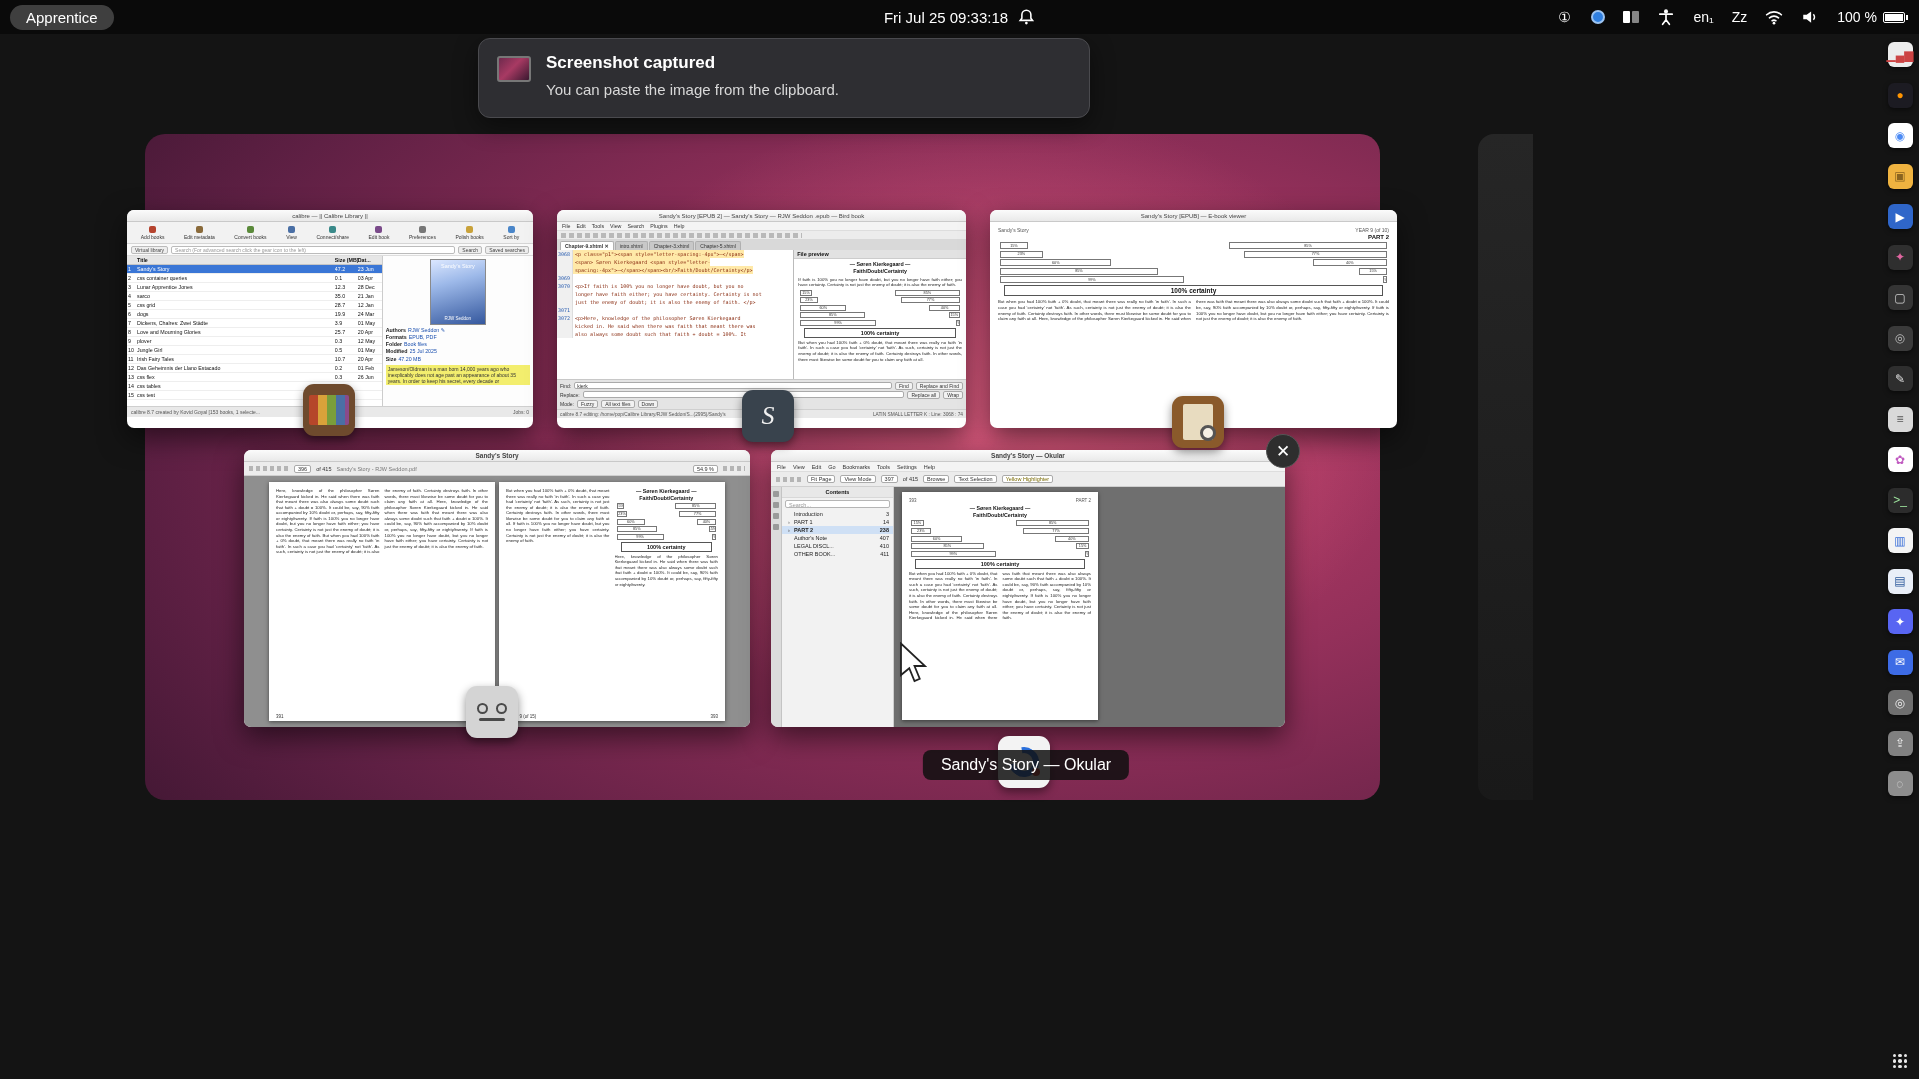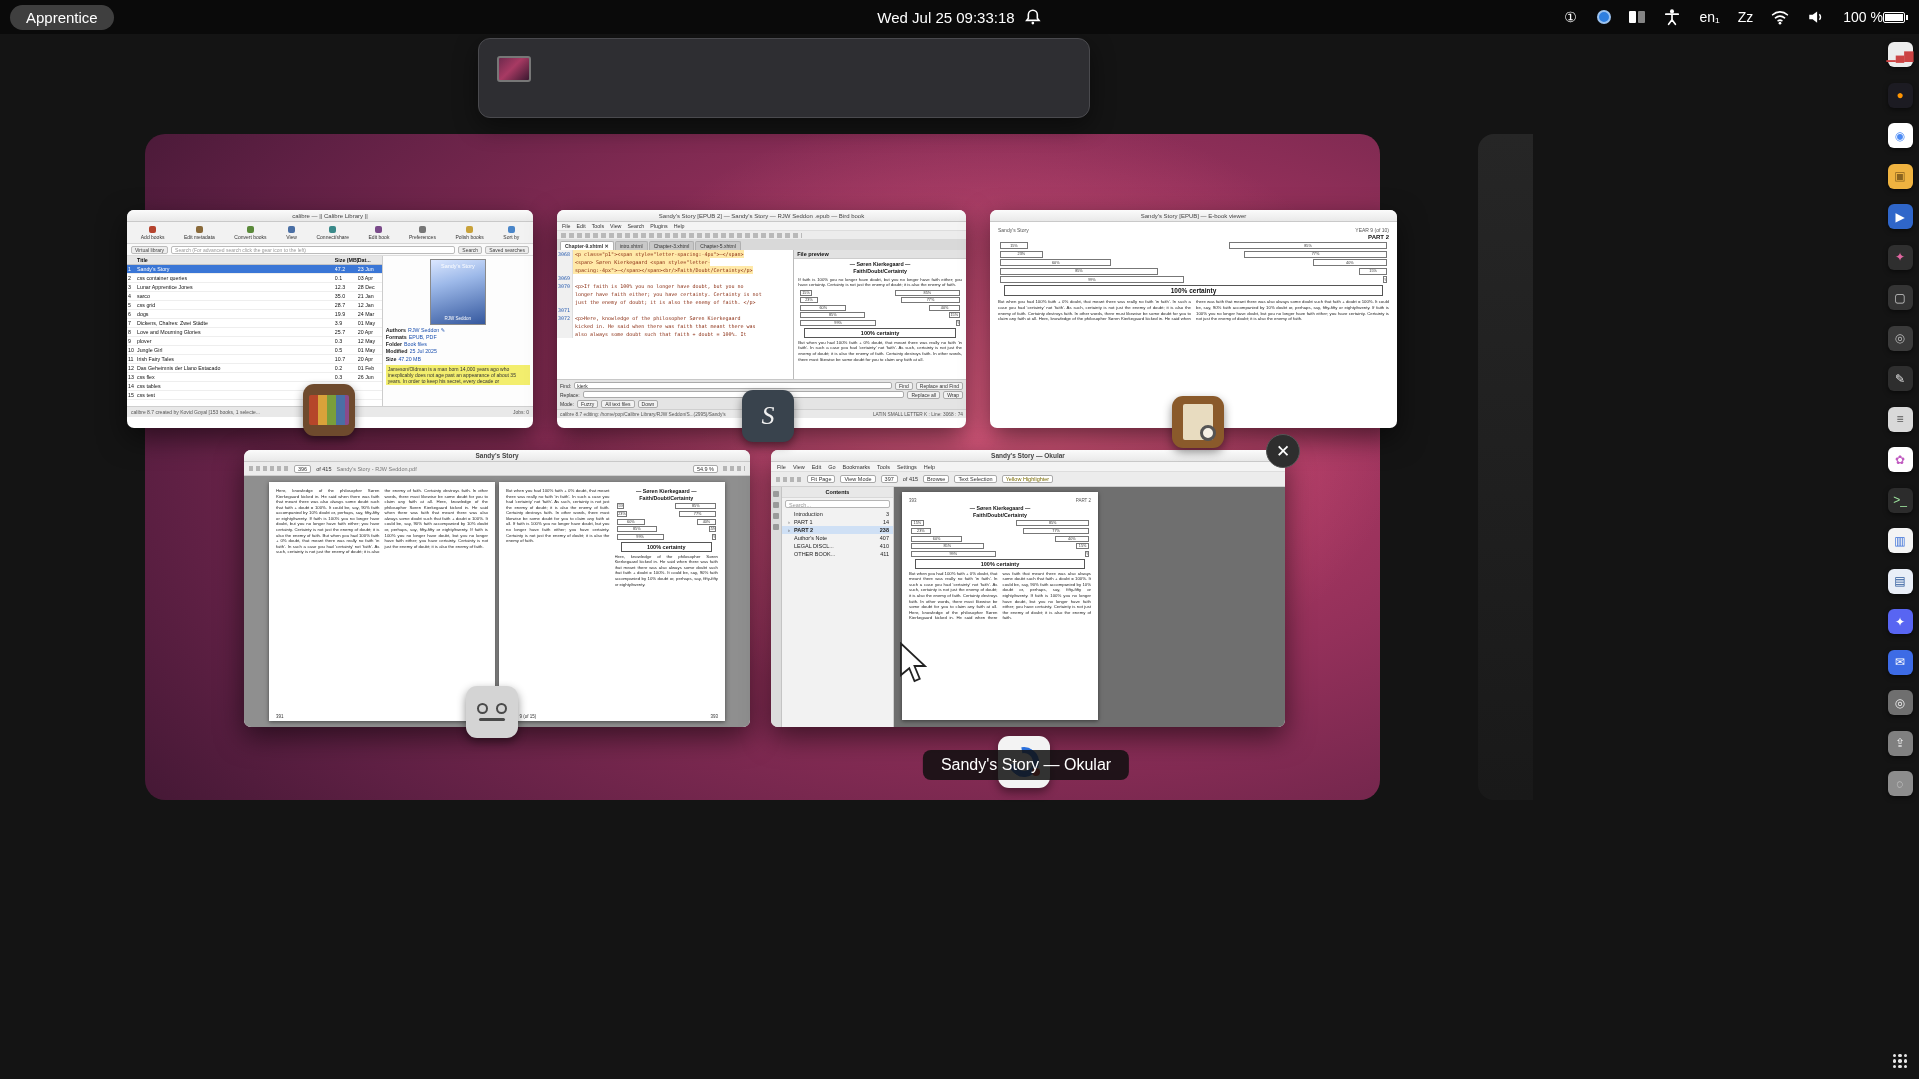--- a/index.html
+++ b/index.html
@@ -9,21 +9,21 @@
   
   .topbar { position:absolute; left:0; top:0; right:0; height:34px; background:#0a0a0a; color:#fff; display:flex; align-items:center; z-index:50; }
   .activities { margin-left:10px; padding:4px 16px; border-radius:18px; background:rgba(255,255,255,.22); font-size:15px; cursor:pointer; }
   .clock { position:absolute; left:50%; transform:translateX(-50%); font-size:15px; display:flex; align-items:center; gap:9px; }
   .statusarea { position:absolute; right:14px; display:flex; align-items:center; gap:18px; font-size:14px; }
   .sicon { display:inline-flex; align-items:center; justify-content:center; width:18px; height:18px; }
   .tiling-ic { display:inline-flex; gap:2px; }
   .tiling-ic i { width:7px; height:12px; background:#fff; border-radius:1px; display:block; }
   .tiling-ic i:last-child { background:rgba(255,255,255,.5); }
   .blue-dot { width:14px; height:14px; border-radius:50%; background:#2f7fe0; border:2px solid #9cc3f0; }
-  .batt { display:flex; align-items:center; }
+  .batt { display:flex; align-items:center; gap:6px; }
   .batt-shell { width:22px; height:11px; border:1px solid #fff; border-radius:2px; position:relative; }
   .batt-shell i { position:absolute; inset:1px; background:#fff; display:block; }
   .batt-shell:after { content:""; position:absolute; right:-4px; top:2px; width:2px; height:5px; background:#fff; }
 
   
   .toast { position:absolute; left:478px; top:38px; width:612px; height:80px; background:#2e2e32; border:1px solid #4a4a4e; border-radius:12px; display:flex; align-items:flex-start; padding:14px 18px; gap:15px; z-index:40; box-shadow:0 8px 24px rgba(0,0,0,.45); }
   .toast-thumb { width:34px; height:26px; border-radius:3px; margin-top:3px; background:linear-gradient(135deg,#6e2a4d 0%,#a83a63 45%,#3a1830 100%); border:2px solid #777; }
   .toast-title { font-size:17px; font-weight:bold; color:#fff; }
   .toast-body { font-size:15px; color:#d8d8d8; margin-top:8px; }
 
@@ -151,21 +151,21 @@
   .show-apps i { width:3.5px; height:3.5px; border-radius:50%; background:#e8e8e8; display:block; }
 
   .cursor { position:absolute; left:898px; top:642px; z-index:60; }
 </style>
 </head>
 <body>
 
 <header class="topbar">
   <div class="activities">Apprentice</div>
   <div class="clock">
-    <span>Wed Jul 25 09:33:18</span>
+    <span>Fri Jul 25 09:33:18</span>
     <svg class="sicon" width="13" height="13" viewBox="0 0 16 16">
         <path d="M8 2a4 4 0 0 0-4 4v3l-1.5 2h11L12 9V6a4 4 0 0 0-4-4z" fill="none" stroke="#fff" stroke-width="1.4"></path>
         <circle cx="8" cy="13.4" r="1.2" fill="#fff"></circle>
       </svg>
   </div>
   <div class="statusarea">
     <span class="sicon">①</span>
     <span class="blue-dot"></span>
     <span class="tiling-ic">
         <i></i>
@@ -189,20 +189,24 @@
       <span>100 %</span>
       <span class="batt-shell">
           <i></i>
         </span>
     </span>
   </div>
 </header>
 
 <div class="toast">
   <div class="toast-thumb"></div>
+  <div>
+    <div class="toast-title">Screenshot captured</div>
+    <div class="toast-body">You can paste the image from the clipboard.</div>
+  </div>
 </div>
 
 <div class="workspace"></div>
 <div class="ws-next"></div>
 
 <section class="window" style="left:127px;top:210px;width:406px;height:218px">
   <div class="wtitle">calibre — || Calibre Library ||</div>
   <div class="cal-toolbar">
 
       <div class="cal-tool">

